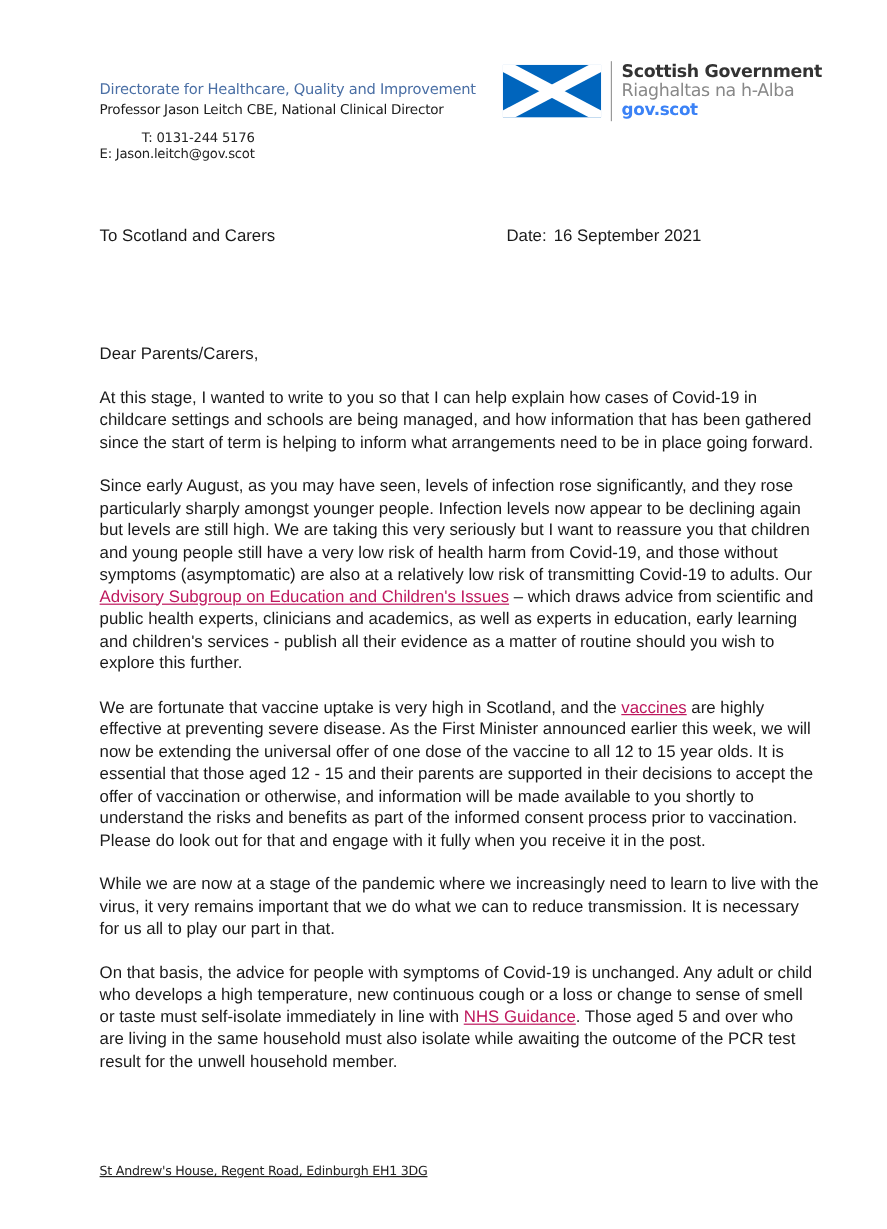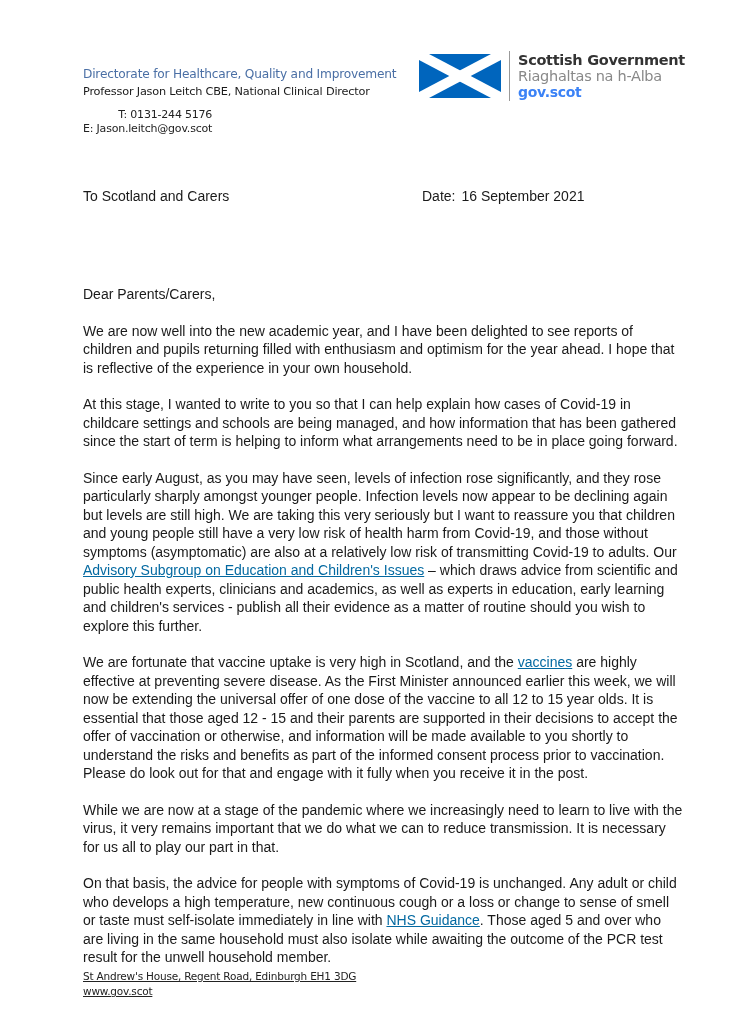--- a/index.html
+++ b/index.html
@@ -20,21 +20,21 @@
     .logo-gd { font-size: 14.5px; color: #888; letter-spacing: -0.3px; }
     .logo-url { font-size: 14px; color: #3b82f6; font-weight: bold; letter-spacing: -0.3px; }
 
     .to { position: absolute; left: 83px; top: 188px; font-size: 14px; }
     .date { position: absolute; left: 422px; top: 188px; font-size: 14px; }
     .date-label { margin-right: 6px; }
 
     .body-text { position: absolute; left: 83px; top: 285px; width: 600px; font-size: 14px; line-height: 18.5px; color: #1a1a1a; }
     .body-text p { margin: 0 0 18px 0; }
     .salutation { margin-bottom: 18px !important; }
-    .link { color: #0369a1; text-decoration: underline; }
+    .link { color: #be185d; text-decoration: underline; }
 
     .footer-addr { position: absolute; left: 83px; top: 969px; font-family: "DejaVu Sans", sans-serif; font-size: 10.5px; line-height: 15px; color: #222; letter-spacing: -0.2px; text-decoration: underline; }
     .footer-logos { position: absolute; left: 428px; top: 1002px; display: flex; align-items: flex-end; font-family: "DejaVu Sans", sans-serif; margin-top: 29px; }
     .iip-wreath { width: 30px; height: 30px; }
     .iip-text { font-size: 9px; font-weight: bold; line-height: 10px; margin-left: 6px; color: #222; }
     .sep { width: 1px; height: 26px; background: #888; margin: 0 7px; }
     .acc { line-height: 10px; }
     .acc-main { font-size: 10px; color: #333; }
     .acc-sub { font-size: 7px; color: #888; }
     .dc-box { margin-left: 14px; border: 1px solid #444; width: 40px; height: 26px; font-size: 6px; line-height: 8px; padding: 1px 2px; box-sizing: border-box; color: #333; position: relative; }
@@ -68,31 +68,29 @@
   </div>
 </div>
 
 <div class="to">To Scotland and Carers</div>
 <div class="date">
   <span class="date-label">Date:</span><span>16 September 2021</span>
 </div>
 
 <div class="body-text">
   <p class="salutation">Dear Parents/Carers,</p>
-  <p>We are now well into the new academic year, and I have been delighted to see reports of children and pupils returning filled with enthusiasm and optimism for the year ahead. I hope that is reflective of the experience in your own household.</p>
   <p>At this stage, I wanted to write to you so that I can help explain how cases of Covid-19 in childcare settings and schools are being managed, and how information that has been gathered since the start of term is helping to inform what arrangements need to be in place going forward.</p>
   <p><span>Since early August, as you may have seen, levels of infection rose significantly, and they rose particularly sharply amongst younger people. Infection levels now appear to be declining again but levels are still high.  We are taking this very seriously but I want to reassure you that children and young people still have a very low risk of health harm from Covid-19, and those without symptoms (asymptomatic) are also at a relatively low risk of transmitting Covid-19 to adults. Our </span><a class="link">Advisory Subgroup on Education and Children's Issues</a><span> – which draws advice from scientific and public health experts, clinicians and academics, as well as experts in education, early learning and children's services - publish all their evidence as a matter of routine should you wish to explore this further.</span></p>
   <p><span>We are fortunate that vaccine uptake is very high in Scotland, and the </span><a class="link">vaccines</a><span> are highly effective at preventing severe disease. As the First Minister announced earlier this week, we will now be extending the universal offer of one dose of the vaccine to all 12 to 15 year olds. It is essential that those aged 12 - 15 and their parents are supported in their decisions to accept the offer of vaccination or otherwise, and information will be made available to you shortly to understand the risks and benefits as part of the informed consent process prior to vaccination. Please do look out for that and engage with it fully when you receive it in the post.</span></p>
   <p>While we are now at a stage of the pandemic where we increasingly need to learn to live with the virus, it very remains important that we do what we can to reduce transmission. It is necessary for us all to play our part in that.</p>
   <p><span>On that basis, the advice for people with symptoms of Covid-19 is unchanged.  Any adult or child who develops a high temperature, new continuous cough or a loss or change to sense of smell or taste must self-isolate immediately in line with </span><a class="link">NHS Guidance</a><span>. Those aged 5 and over who are living in the same household must also isolate while awaiting the outcome of the PCR test result for the unwell household member.</span></p>
 </div>
 
 <div class="footer-addr">
   <div>St Andrew's House, Regent Road, Edinburgh  EH1 3DG</div>
-  <div>www.gov.scot</div>
 </div>
 
 <div class="footer-logos">
   <svg class="iip-wreath" viewBox="0 0 30 30">
     <g fill="#222">
       <ellipse cx="6" cy="8" rx="2.2" ry="3.5" transform="rotate(-40 6 8)"></ellipse>
       <ellipse cx="3.5" cy="15" rx="2" ry="3.5"></ellipse>
       <ellipse cx="6" cy="22" rx="2.2" ry="3.5" transform="rotate(40 6 22)"></ellipse>
       <ellipse cx="11" cy="26.5" rx="2" ry="3" transform="rotate(70 11 26.5)"></ellipse>
       <ellipse cx="24" cy="8" rx="2.2" ry="3.5" transform="rotate(40 24 8)"></ellipse>

